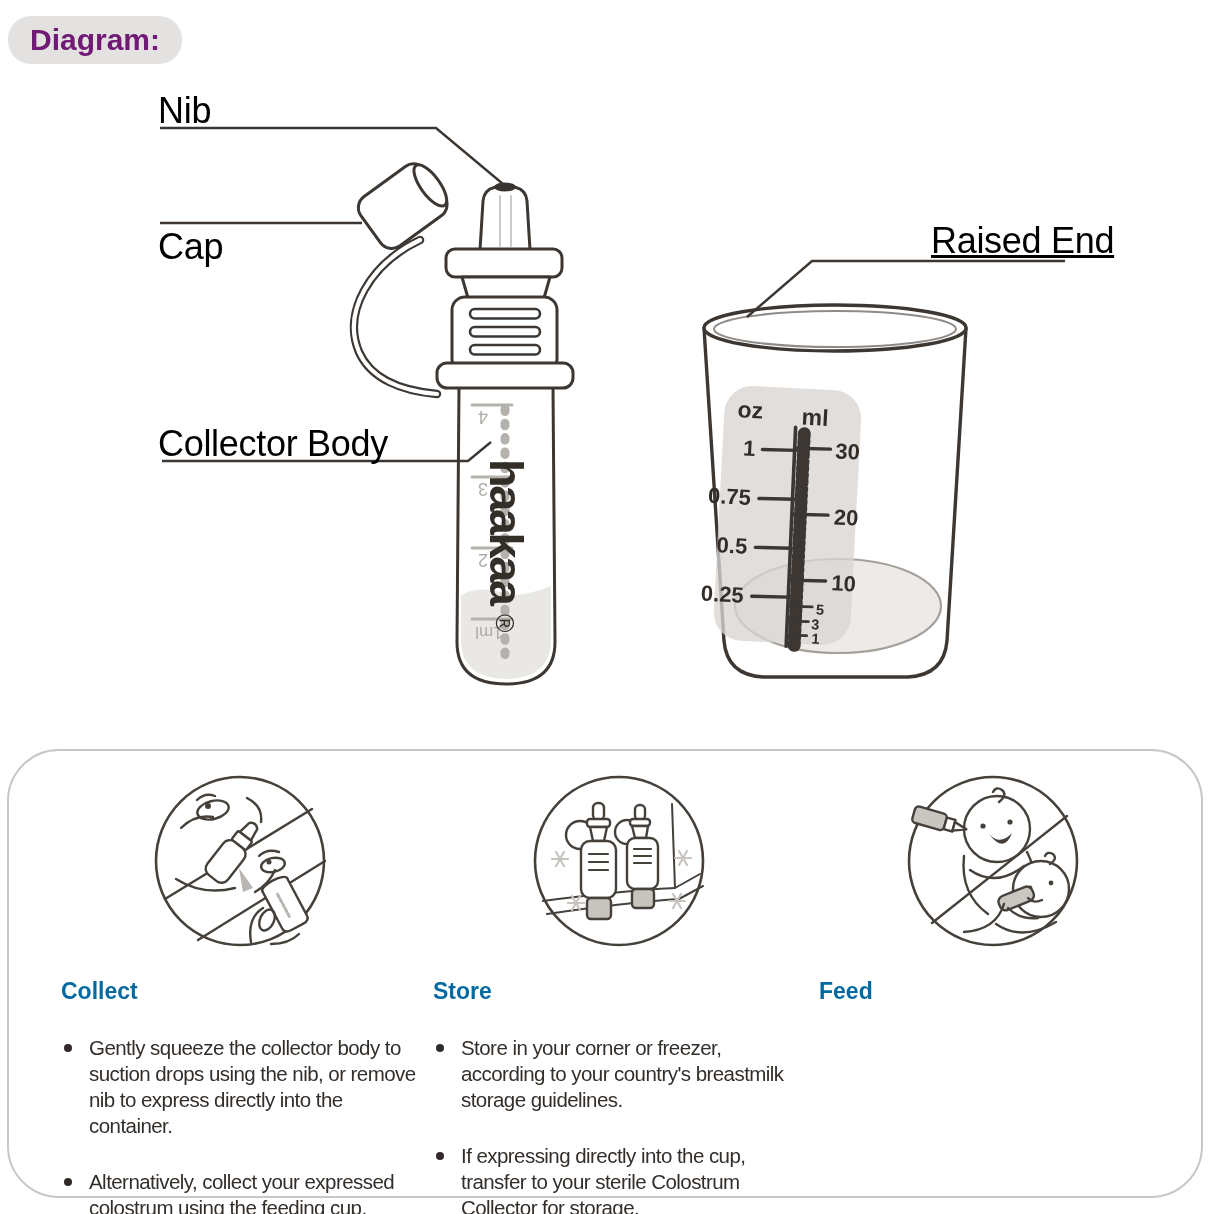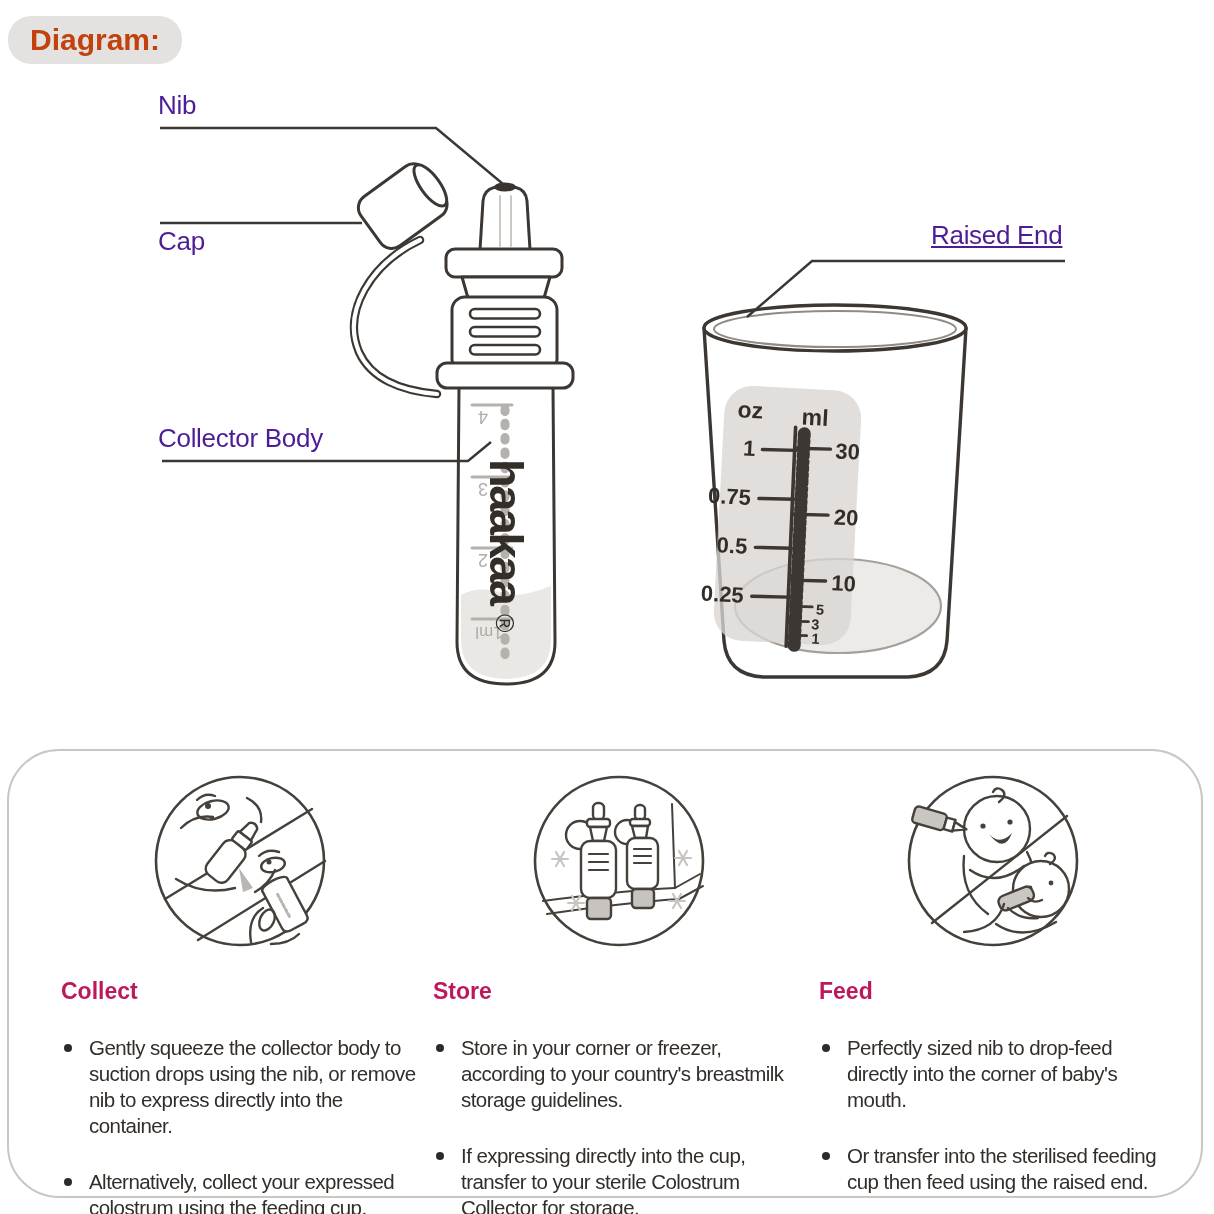--- a/index.html
+++ b/index.html
@@ -2,38 +2,38 @@
 <html><head>
 <meta charset="utf-8">
 <style>
   html,body{margin:0;padding:0;}
   body{
     width:1214px;height:1214px;background:#ffffff;overflow:hidden;position:relative;
     font-family:"Liberation Sans","DejaVu Sans",sans-serif;color:#2e2925;
   }
   .title-pill{
     position:absolute;left:8px;top:16px;background:#e4e2e0;border-radius:23px;
-    padding:7px 22px;font-size:30px;font-weight:700;color:#c2410c;
-  }
-  .diag-label{position:absolute;font-size:26px;color:#4c1d95;letter-spacing:-0.3px;}
+    padding:7px 22px;font-size:30px;font-weight:700;color:#701a75;
+  }
+  .diag-label{position:absolute;font-size:36px;color:#000000;letter-spacing:-0.3px;}
   #lbl-nib{left:158px;top:90px;}
   #lbl-cap{left:158px;top:186px;margin-top:40px;}
   #lbl-collector{left:158px;top:423px;text-align:center;}
   #lbl-raised{left:931px;top:220px;text-decoration:underline;}
   #main-svg{position:absolute;left:0;top:0;}
   svg text{font-family:"Liberation Sans","DejaVu Sans",sans-serif;}
   .panel{
     position:absolute;left:7px;top:749px;width:1196px;height:449px;
     border:2px solid #c9c6c3;border-radius:52px;box-sizing:border-box;
     display:grid;grid-template-columns:358px 372px 1fr;column-gap:14px;
     padding:18px 34px 0 52px;
   }
   .col{min-width:0;}
   .circle-wrap{height:198px;display:flex;justify-content:center;align-items:flex-start;padding-top:3px;}
-  .sec-title{font-size:23px;font-weight:700;color:#be185d;margin:8px 0 9px 0;}
+  .sec-title{font-size:23px;font-weight:700;color:#0369a1;margin:8px 0 9px 0;}
   ul.bullets{list-style:none;margin:0;padding:0;}
   ul.bullets li{
     position:relative;padding-left:28px;margin-bottom:27px;
     font-size:20.5px;line-height:1.27;letter-spacing:-0.55px;color:#332e2a;margin-top:30px;
   }
   ul.bullets li::before{
     content:"";position:absolute;left:3px;top:9px;width:8px;height:8px;border-radius:50%;background:#2f2a27;
   }
 </style>
 </head>
@@ -250,19 +250,15 @@
         <g transform="rotate(-22 112 126)">
           <rect x="94" y="119" width="36" height="15" rx="6" fill="#cac7c3"></rect>
         </g>
         <path d="M124,126 Q130,132 138,128"></path>
         <path d="M92,152 Q118,170 152,150"></path>
         <path d="M104,136 Q116,148 134,146"></path>
         <path d="M60,160 Q92,158 100,132"></path>
       </svg>
     </div>
     <div class="sec-title">Feed</div>
-    <ul class="bullets">
-      <li>Perfectly sized nib to drop-feed directly into the corner of baby's mouth.</li>
-      <li>Or transfer into the sterilised feeding cup then feed using the raised end.</li>
-    </ul>
   </div>
 
 </div>
 
 </body></html>

